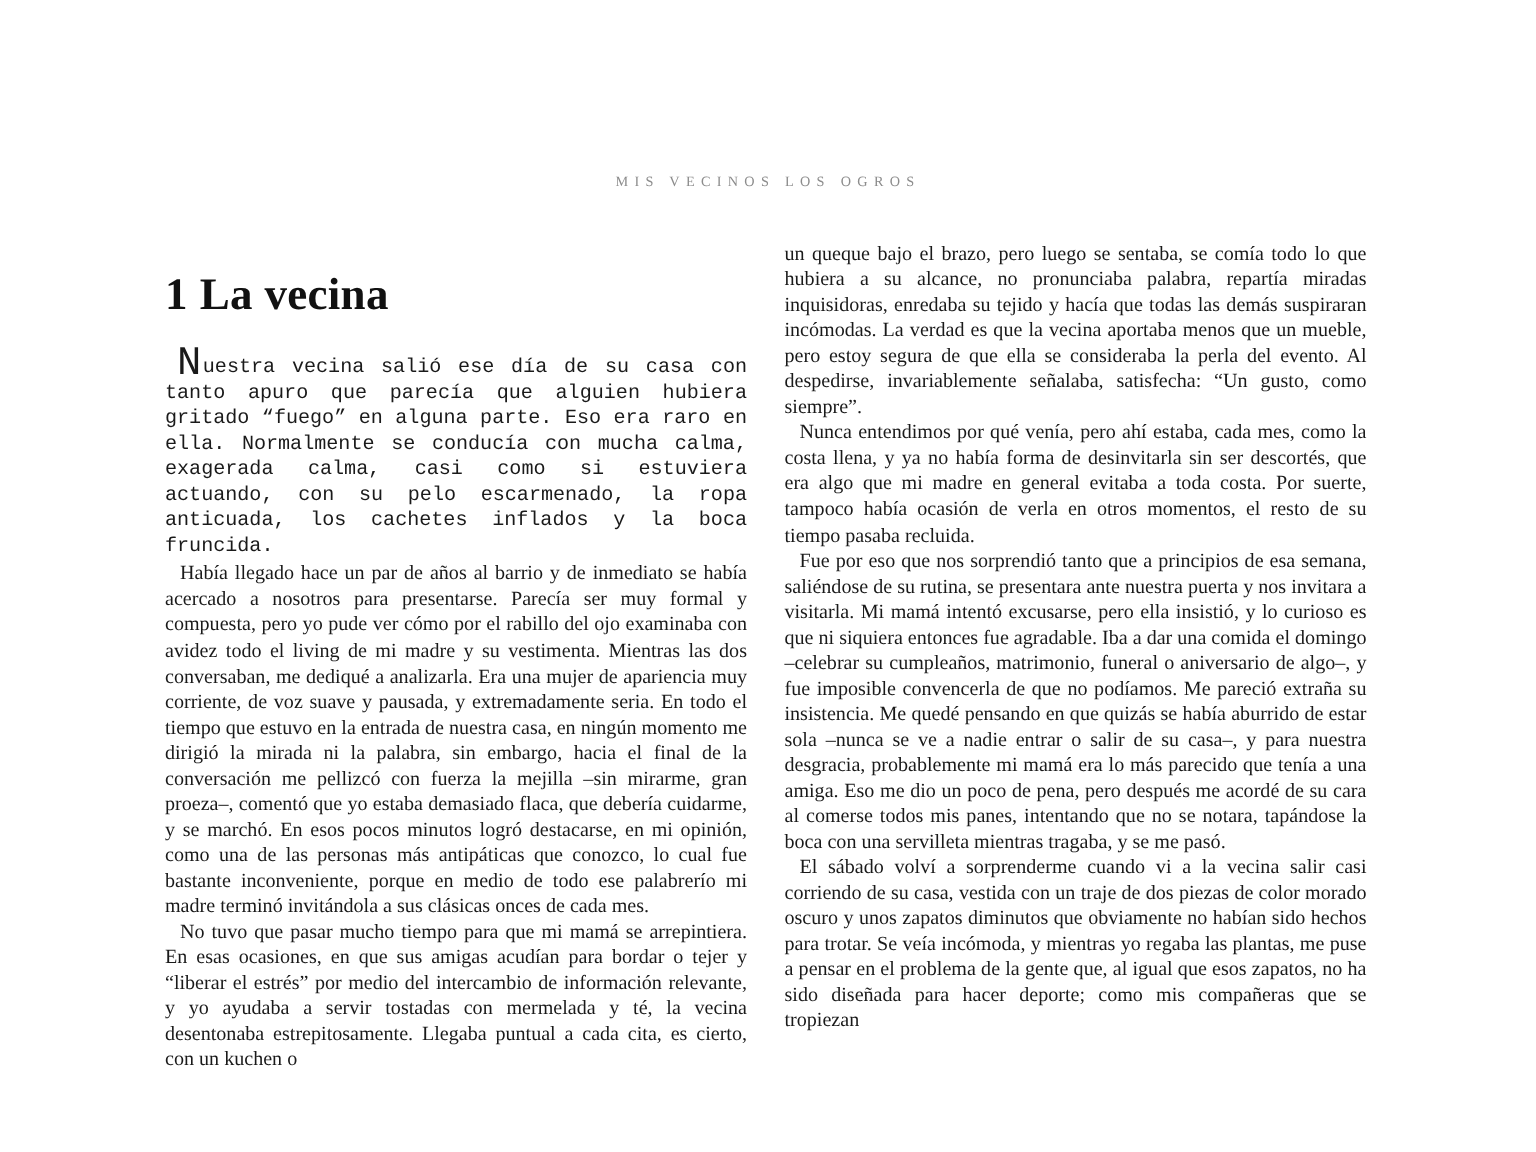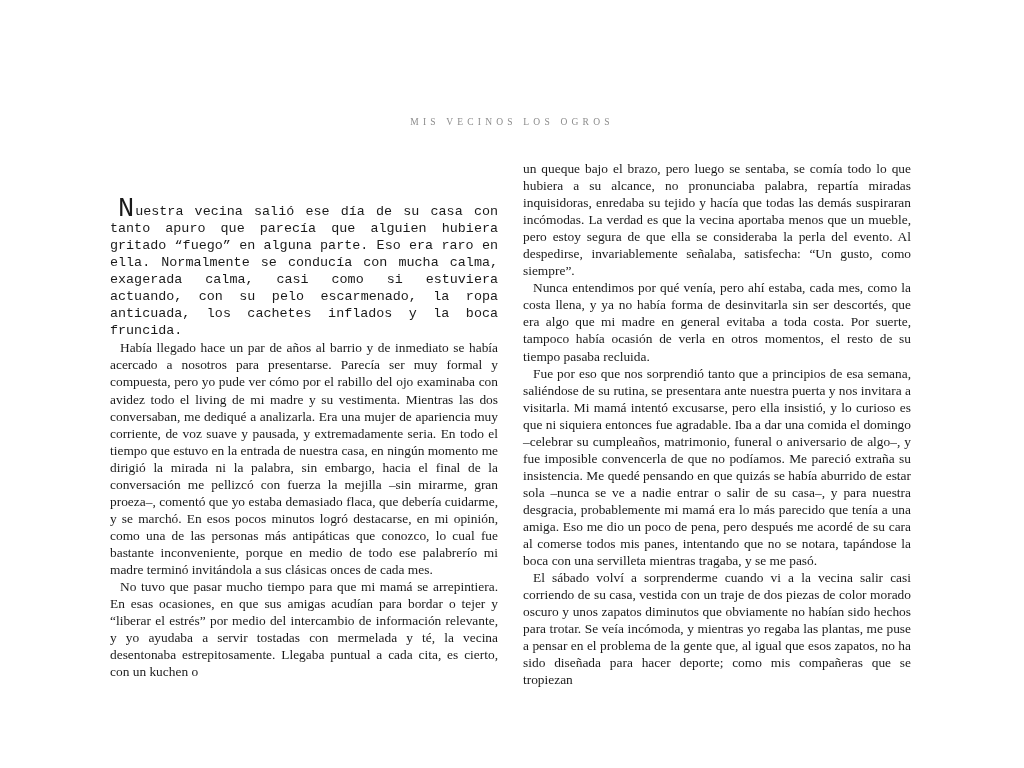--- a/index.html
+++ b/index.html
@@ -18,20 +18,21 @@
   p.first { text-indent: 8px; margin-top: 19px; font-family: Liberation Mono, monospace; }
   .dropcap { font-size: 27px; line-height: 20px; vertical-align: -1px; margin-right: 1px; }
   .cont { text-indent: 0; }
 </style>
 </head>
 <body>
 
 <div class="running-head">MIS VECINOS LOS OGROS</div>
 
 <div class="col col-left">
+  <h1 class="chapter-title"><span>1</span><span>La vecina</span></h1>
   <p class="first"><span class="dropcap">N</span><span>uestra vecina salió ese día de su casa con tanto apuro que parecía que</span> <span>alguien hubiera gritado “fuego” en alguna parte. Eso era raro en ella. Normalmente se conducía con mucha calma, exagerada calma, casi como si estuviera actuando, con su pelo escarmenado, la ropa anticuada, los cachetes inflados y la boca fruncida.</span></p>
   <p>Había llegado hace un par de años al barrio y de inmediato se había acercado a nosotros para presentarse. Parecía ser muy formal y compuesta, pero yo pude ver cómo por el rabillo del ojo examinaba con avidez todo el living de mi madre y su vestimenta. Mientras las dos conversaban, me dediqué a analizarla. Era una mujer de apariencia muy corriente, de voz suave y pausada, y extremadamente seria. En todo el tiempo que estuvo en la entrada de nuestra casa, en ningún momento me dirigió la mirada ni la palabra, sin embargo, hacia el final de la conversación me pellizcó con fuerza la mejilla –sin mirarme, gran proeza–, comentó que yo estaba demasiado flaca, que debería cuidarme, y se marchó. En esos pocos minutos logró destacarse, en mi opinión, como una de las personas más antipáticas que conozco, lo cual fue bastante inconveniente, porque en medio de todo ese palabrerío mi madre terminó invitándola a sus clásicas onces de cada mes.</p>
   <p>No tuvo que pasar mucho tiempo para que mi mamá se arrepintiera. En esas ocasiones, en que sus amigas acudían para bordar o tejer y “liberar el estrés” por medio del intercambio de información relevante, y yo ayudaba a servir tostadas con mermelada y té, la vecina desentonaba estrepitosamente. Llegaba puntual a cada cita, es cierto, con un kuchen o</p>
 </div>
 
 <div class="col col-right">
   <p class="cont">un queque bajo el brazo, pero luego se sentaba, se comía todo lo que hubiera a su alcance, no pronunciaba palabra, repartía miradas inquisidoras, enredaba su tejido y hacía que todas las demás suspiraran incómodas. La verdad es que la vecina aportaba menos que un mueble, pero estoy segura de que ella se consideraba la perla del evento. Al despedirse, invariablemente señalaba, satisfecha: “Un gusto, como siempre”.</p>
   <p>Nunca entendimos por qué venía, pero ahí estaba, cada mes, como la costa llena, y ya no había forma de desinvitarla sin ser descortés, que era algo que mi madre en general evitaba a toda costa. Por suerte, tampoco había ocasión de verla en otros momentos, el resto de su tiempo pasaba recluida.</p>
   <p>Fue por eso que nos sorprendió tanto que a principios de esa semana, saliéndose de su rutina, se presentara ante nuestra puerta y nos invitara a visitarla. Mi mamá intentó excusarse, pero ella insistió, y lo curioso es que ni siquiera entonces fue agradable. Iba a dar una comida el domingo –celebrar su cumpleaños, matrimonio, funeral o aniversario de algo–, y fue imposible convencerla de que no podíamos. Me pareció extraña su insistencia. Me quedé pensando en que quizás se había aburrido de estar sola –nunca se ve a nadie entrar o salir de su casa–, y para nuestra desgracia, probablemente mi mamá era lo más parecido que tenía a una amiga. Eso me dio un poco de pena, pero después me acordé de su cara al comerse todos mis panes, intentando que no se notara, tapándose la boca con una servilleta mientras tragaba, y se me pasó.</p>
   <p>El sábado volví a sorprenderme cuando vi a la vecina salir casi corriendo de su casa, vestida con un traje de dos piezas de color morado oscuro y unos zapatos diminutos que obviamente no habían sido hechos para trotar. Se veía incómoda, y mientras yo regaba las plantas, me puse a pensar en el problema de la gente que, al igual que esos zapatos, no ha sido diseñada para hacer deporte; como mis compañeras que se tropiezan</p>

